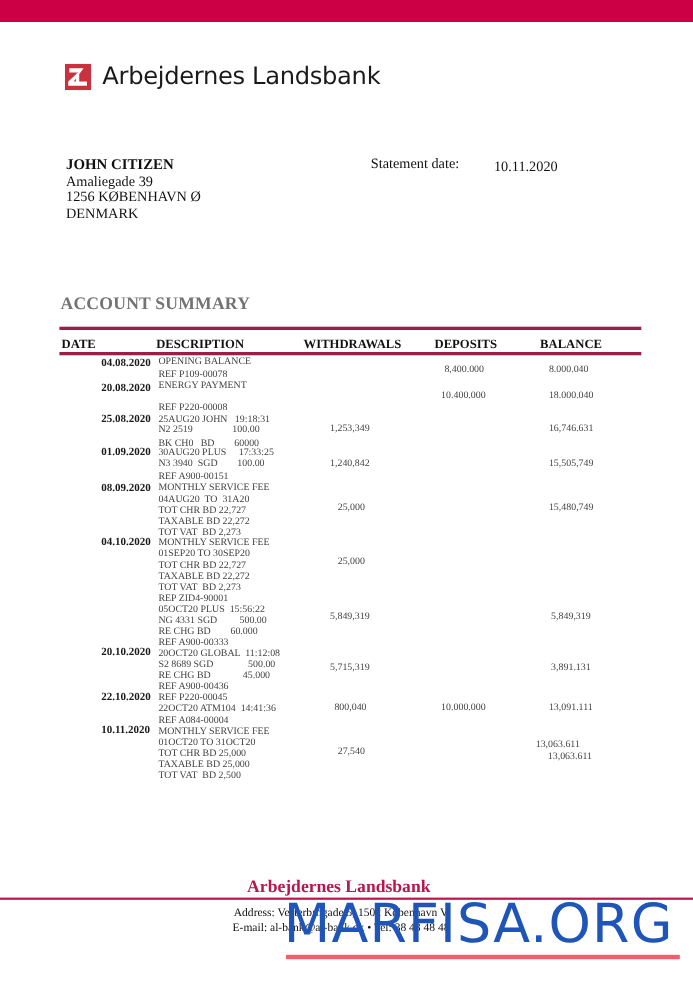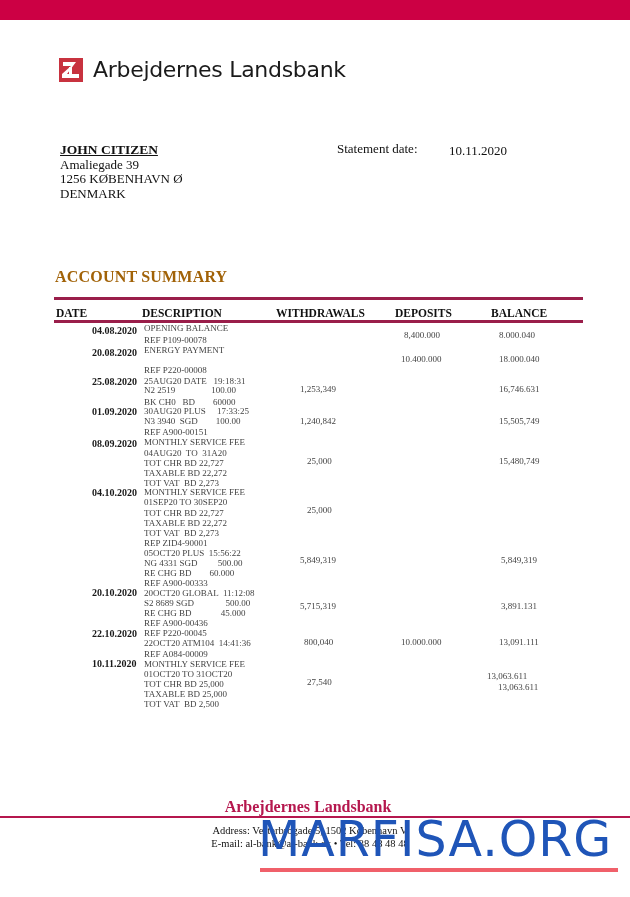--- a/index.html
+++ b/index.html
@@ -6,28 +6,28 @@
   html, body { width: 630px; height: 897px; background: #ffffff; overflow: hidden; }
   body { position: relative; font-family: "Liberation Serif", serif; color: #222; }
 
   .topbar { position: absolute; left: 0; top: 0; width: 630px; height: 20px; background: #cc0044; }
 
   .logo { position: absolute; left: 59px; top: 57px; display: flex; align-items: center; }
   .logo-mark { width: 24px; height: 24px; display: block; }
   .logo-text { margin-left: 10px; font-family: "DejaVu Sans", sans-serif; font-size: 22px; color: #1a1a1a; letter-spacing: -0.3px; }
 
   .addr { position: absolute; left: 60px; top: 143px; font-size: 13px; line-height: 14.5px; color: #111; }
-  .addr .name { font-weight: bold; font-size: 13.5px; text-decoration: underline; }
+  .addr .name { font-weight: bold; font-size: 13.5px; }
 
   .meta { position: absolute; left: 337px; top: 142px; font-size: 13px; line-height: 14.5px; color: #111; }
   .meta-row { display: flex; }
   .meta-row .lbl { width: 112px; }
   .meta-row .val { margin-top: 2px; }
 
-  .section-title { position: absolute; left: 55px; top: 268px; font-size: 16px; font-weight: bold; color: #a16207; letter-spacing: 0.2px; }
+  .section-title { position: absolute; left: 55px; top: 268px; font-size: 16px; font-weight: bold; color: #737373; letter-spacing: 0.2px; }
 
   .rule-top { position: absolute; left: 54px; top: 297px; width: 529px; height: 3px; background: #9a1e4a; }
   .rule-head { position: absolute; left: 54px; top: 320px; width: 529px; height: 3px; background: #9a1e4a; }
 
   .th { position: absolute; top: 307px; font-size: 11.5px; font-weight: bold; color: #111; }
 
   .row-date { position: absolute; left: 58px; font-size: 10px; font-weight: bold; color: #1a1a1a; margin-left: 34px; }
   .desc { position: absolute; left: 144px; font-size: 9px; line-height: 12.2px; color: #444; white-space: pre; }
   .num { position: absolute; font-size: 9px; color: #444; }
 
@@ -83,21 +83,21 @@
 <div class="row-date" style="top:438px">08.09.2020</div>
 <div class="row-date" style="top:487px">04.10.2020</div>
 <div class="row-date" style="top:587px">20.10.2020</div>
 <div class="row-date" style="top:628px">22.10.2020</div>
 <div class="row-date" style="top:658px">10.11.2020</div>
 
 <div class="desc" style="top:322px">OPENING BALANCE</div>
 <div class="desc" style="top:334px">REF P109-00078</div>
 <div class="desc" style="top:344px">ENERGY PAYMENT</div>
 <div class="desc" style="top:364px">REF P220-00008</div>
-<div class="desc" style="top:375px">25AUG20 DATE   19:18:31</div>
+<div class="desc" style="top:375px">25AUG20 JOHN   19:18:31</div>
 <div class="desc" style="top:384px">N2 2519                100.00</div>
 <div class="desc" style="top:396px">BK CH0   BD        60000</div>
 <div class="desc" style="top:405px">30AUG20 PLUS     17:33:25</div>
 <div class="desc" style="top:415px">N3 3940  SGD        100.00</div>
 <div class="desc" style="top:426px">REF A900-00151</div>
 <div class="desc" style="top:436px">MONTHLY SERVICE FEE</div>
 <div class="desc" style="top:447px">04AUG20  TO  31A20</div>
 <div class="desc" style="top:457px">TOT CHR BD 22,727</div>
 <div class="desc" style="top:467px">TAXABLE BD 22,272</div>
 <div class="desc" style="top:477px">TOT VAT  BD 2,273</div>
@@ -110,21 +110,21 @@
 <div class="desc" style="top:547px">05OCT20 PLUS  15:56:22</div>
 <div class="desc" style="top:557px">NG 4331 SGD         500.00</div>
 <div class="desc" style="top:567px">RE CHG BD        60.000</div>
 <div class="desc" style="top:577px">REF A900-00333</div>
 <div class="desc" style="top:587px">20OCT20 GLOBAL  11:12:08</div>
 <div class="desc" style="top:597px">S2 8689 SGD              500.00</div>
 <div class="desc" style="top:607px">RE CHG BD             45.000</div>
 <div class="desc" style="top:617px">REF A900-00436</div>
 <div class="desc" style="top:627px">REF P220-00045</div>
 <div class="desc" style="top:637px">22OCT20 ATM104  14:41:36</div>
-<div class="desc" style="top:648px">REF A084-00009</div>
+<div class="desc" style="top:648px">REF A084-00004</div>
 <div class="desc" style="top:658px">MONTHLY SERVICE FEE</div>
 <div class="desc" style="top:668px">01OCT20 TO 31OCT20</div>
 <div class="desc" style="top:678px">TOT CHR BD 25,000</div>
 <div class="desc" style="top:688px">TAXABLE BD 25,000</div>
 <div class="desc" style="top:698px">TOT VAT  BD 2,500</div>
 
 <div class="num" style="left:300px;top:384px">1,253,349</div>
 <div class="num" style="left:300px;top:416px">1,240,842</div>
 <div class="num" style="left:307px;top:456px">25,000</div>
 <div class="num" style="left:307px;top:505px">25,000</div>

